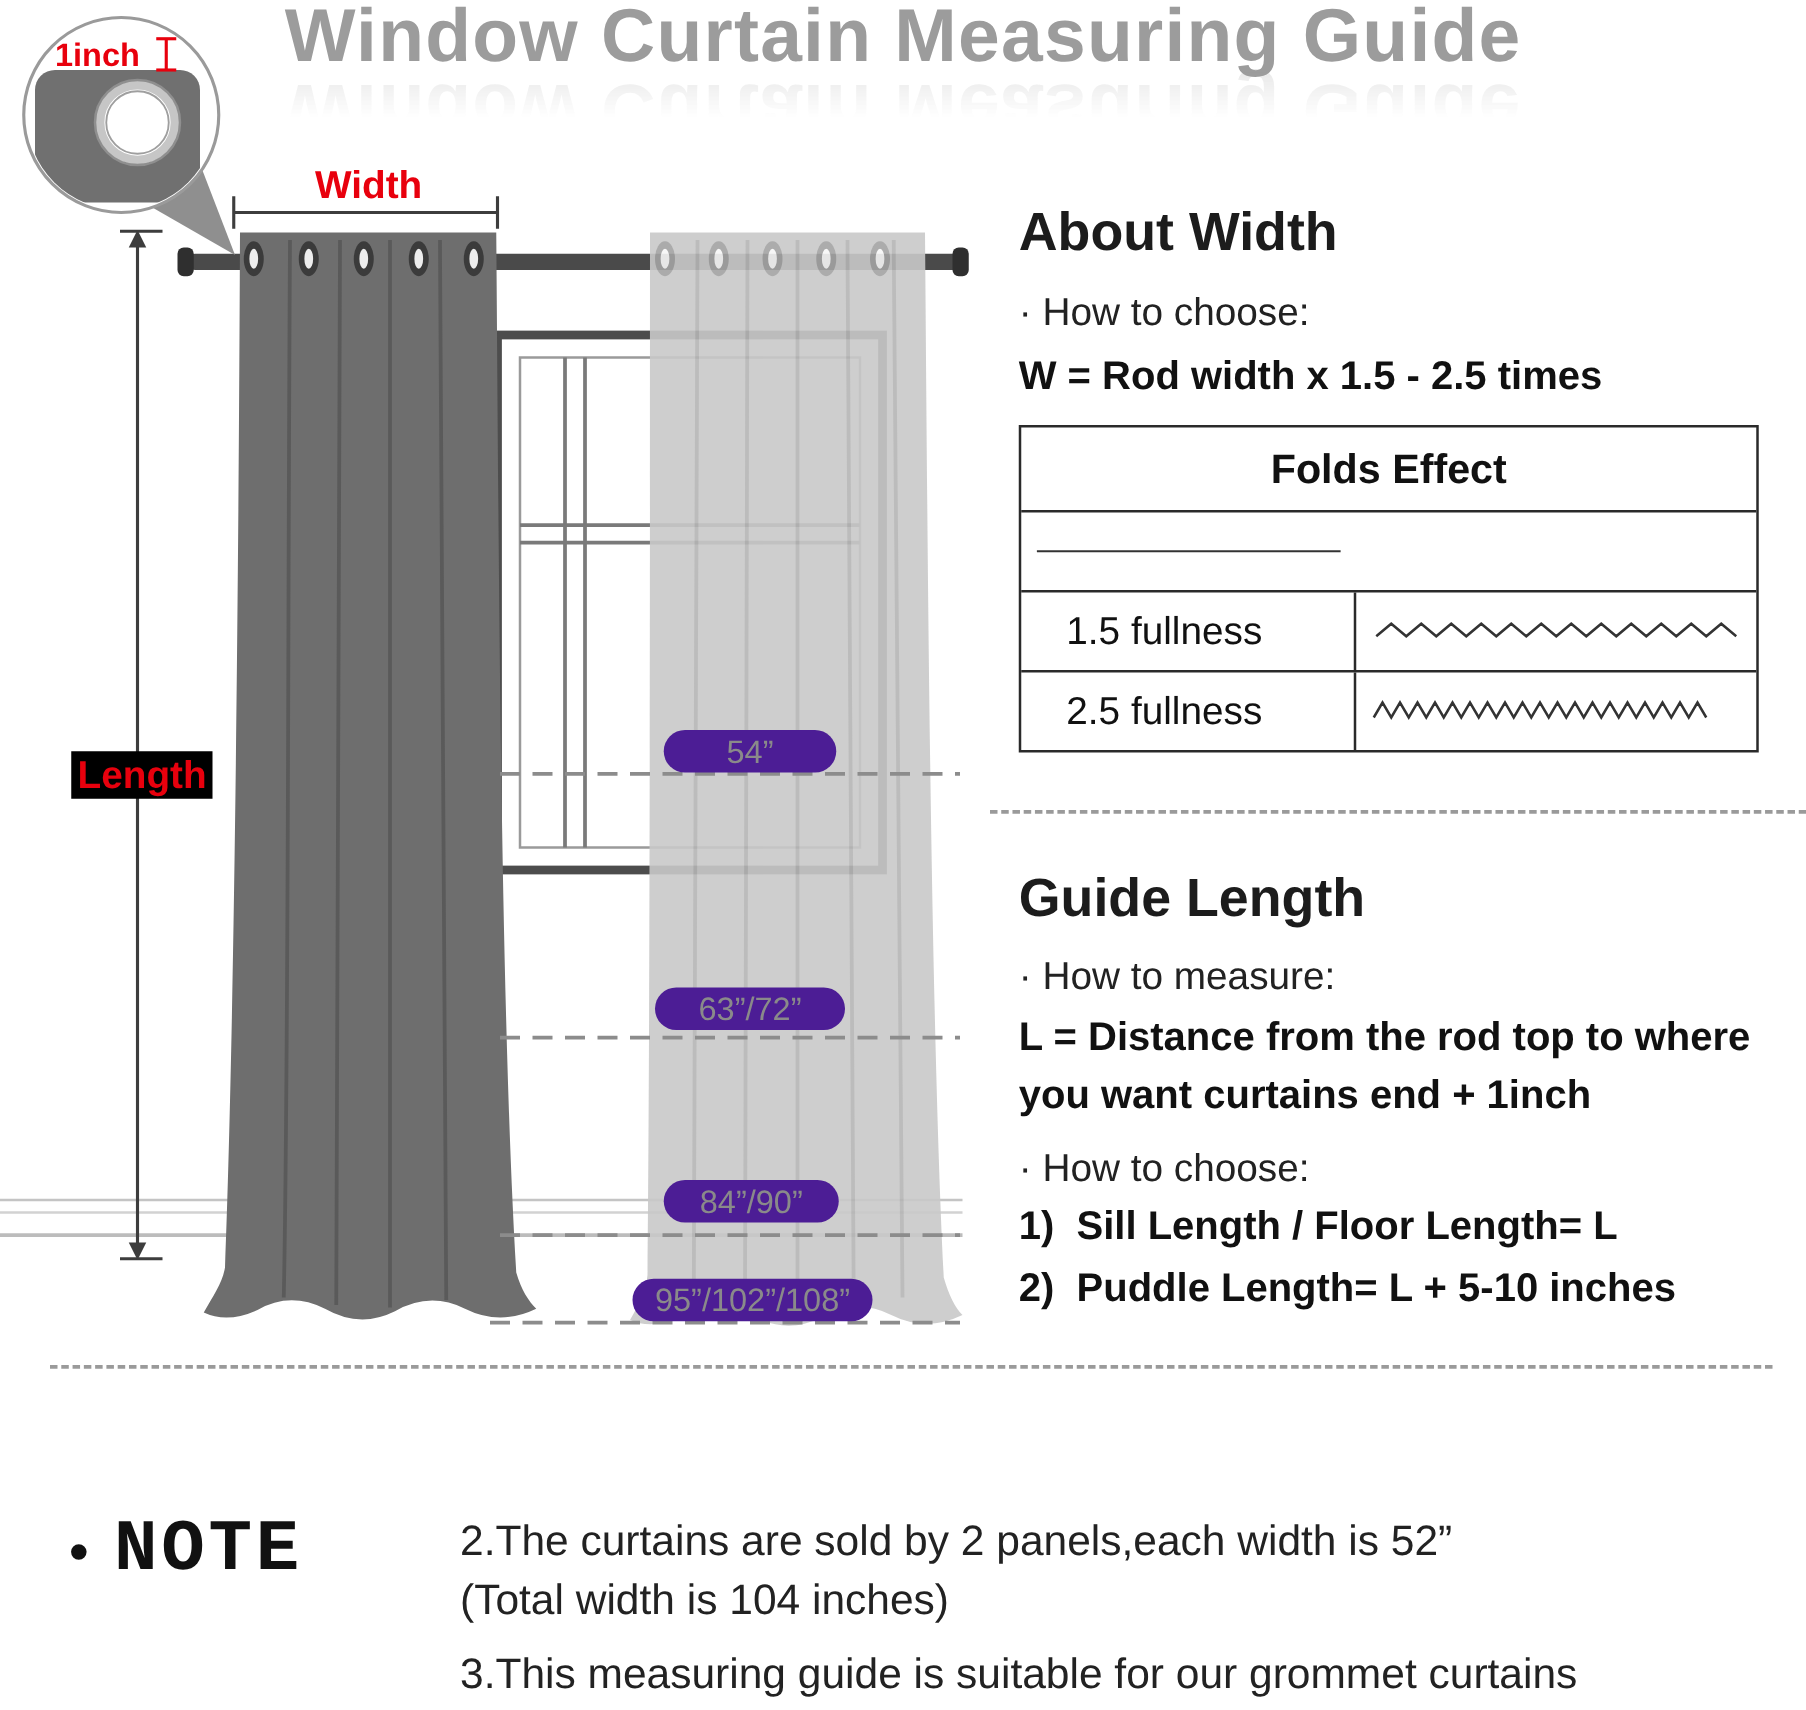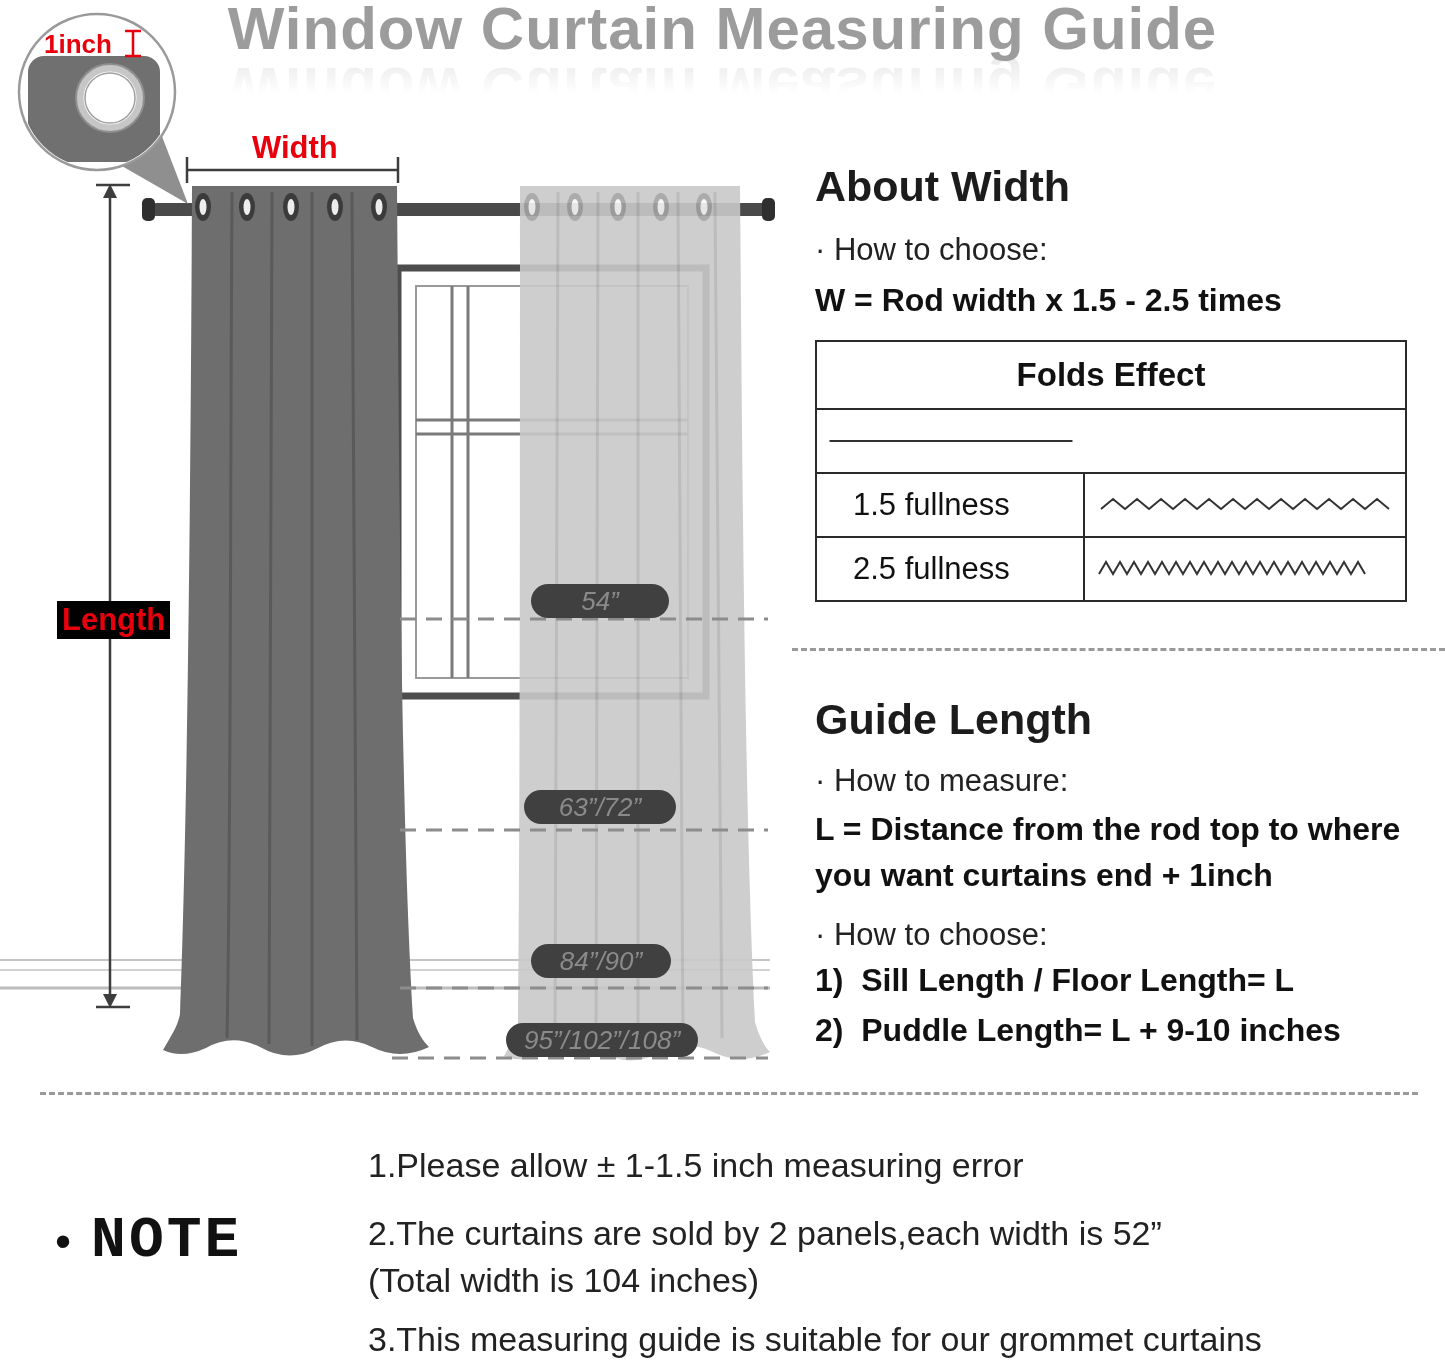--- a/index.html
+++ b/index.html
@@ -18,23 +18,23 @@
     -webkit-mask-image:linear-gradient(to bottom, transparent 42%, rgba(0,0,0,.85) 100%);
     mask-image:linear-gradient(to bottom, transparent 42%, rgba(0,0,0,.85) 100%);
   }
   
   .illus-svg { position:absolute; left:0; top:0; z-index:1; }
   .red-label { position:absolute; color:#e8000d; font-weight:700; font-size:31px; z-index:3; }
   .width-label  { left:252px; top:130px; }
   .length-label { left:57px;  top:601px; background:#000000; padding:1px 5px; }
   .oneinch-label{ left:44px;  top:29px; font-size:26px; }
   .size-pill {
-    position:absolute; height:34px; background:#404040; border-radius:18px;
+    position:absolute; height:34px; background:#4c1d95; border-radius:18px;
     display:flex; align-items:center; justify-content:center;
-    color:#8a8a8a; font-size:26px; z-index:3;font-style:italic;
+    color:#8a8a8a; font-size:26px; z-index:3;
   }
   
   .rc-heading { position:absolute; left:815px; font-size:43px; font-weight:700; color:#1c1c1c; }
   .rc-sub     { position:absolute; left:815px; font-size:31px; color:#222222; }
   .rc-formula { position:absolute; left:815px; font-size:32px; font-weight:600; color:#111111; line-height:1.45; }
   .rc-option  { position:absolute; left:815px; font-size:32px; font-weight:600; color:#111111; white-space:pre-wrap; }
   .aw-heading { top:162px; }
   .aw-how     { top:232px; }
   .aw-formula { top:277px; }
   .al-heading { top:695px; }
@@ -231,26 +231,25 @@
     </div>
   </div>
 
   <div class="sep-right"></div>
 
   <h2 class="rc-heading al-heading">Guide Length</h2>
   <p class="rc-sub al-how">· How to measure:</p>
   <p class="rc-formula al-formula">L = Distance from the rod top to where you want curtains end + 1inch</p>
   <p class="rc-sub al-how2">· How to choose:</p>
   <p class="rc-option al-opt1">1)  Sill Length / Floor Length= L</p>
-  <p class="rc-option al-opt2">2)  Puddle Length= L + 9-10 inches</p>
+  <p class="rc-option al-opt2">2)  Puddle Length= L + 5-10 inches</p>
 
   <div class="sep-bottom"></div>
 
   <div class="note-title">
     <span class="note-bullet">•</span>
     <span class="note-word">NOTE</span>
   </div>
-  <p class="note-item note-1">1.Please allow ± 1-1.5 inch measuring error</p>
   <p class="note-item note-2">2.The curtains are sold by 2 panels,each width is 52”
 (Total width is 104 inches)</p>
   <p class="note-item note-3">3.This measuring guide is suitable for our grommet curtains</p>
 
 </div>
 
 </body></html>

